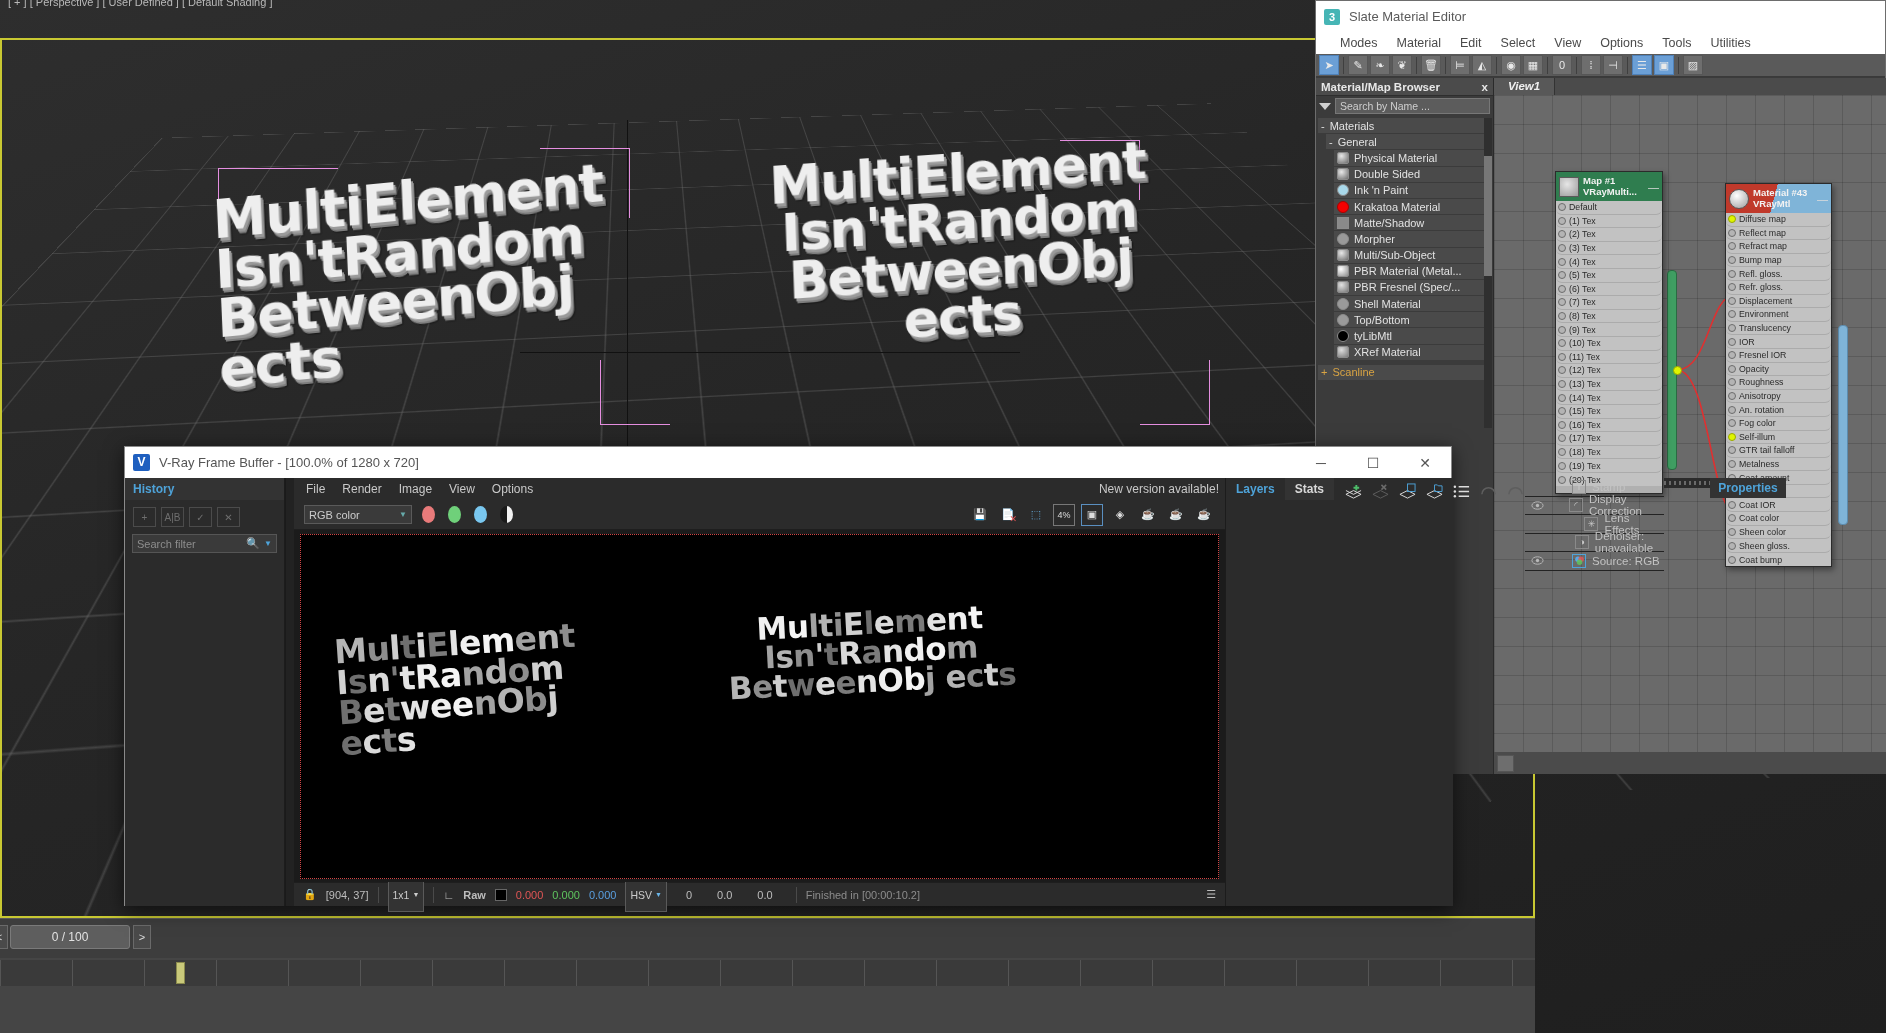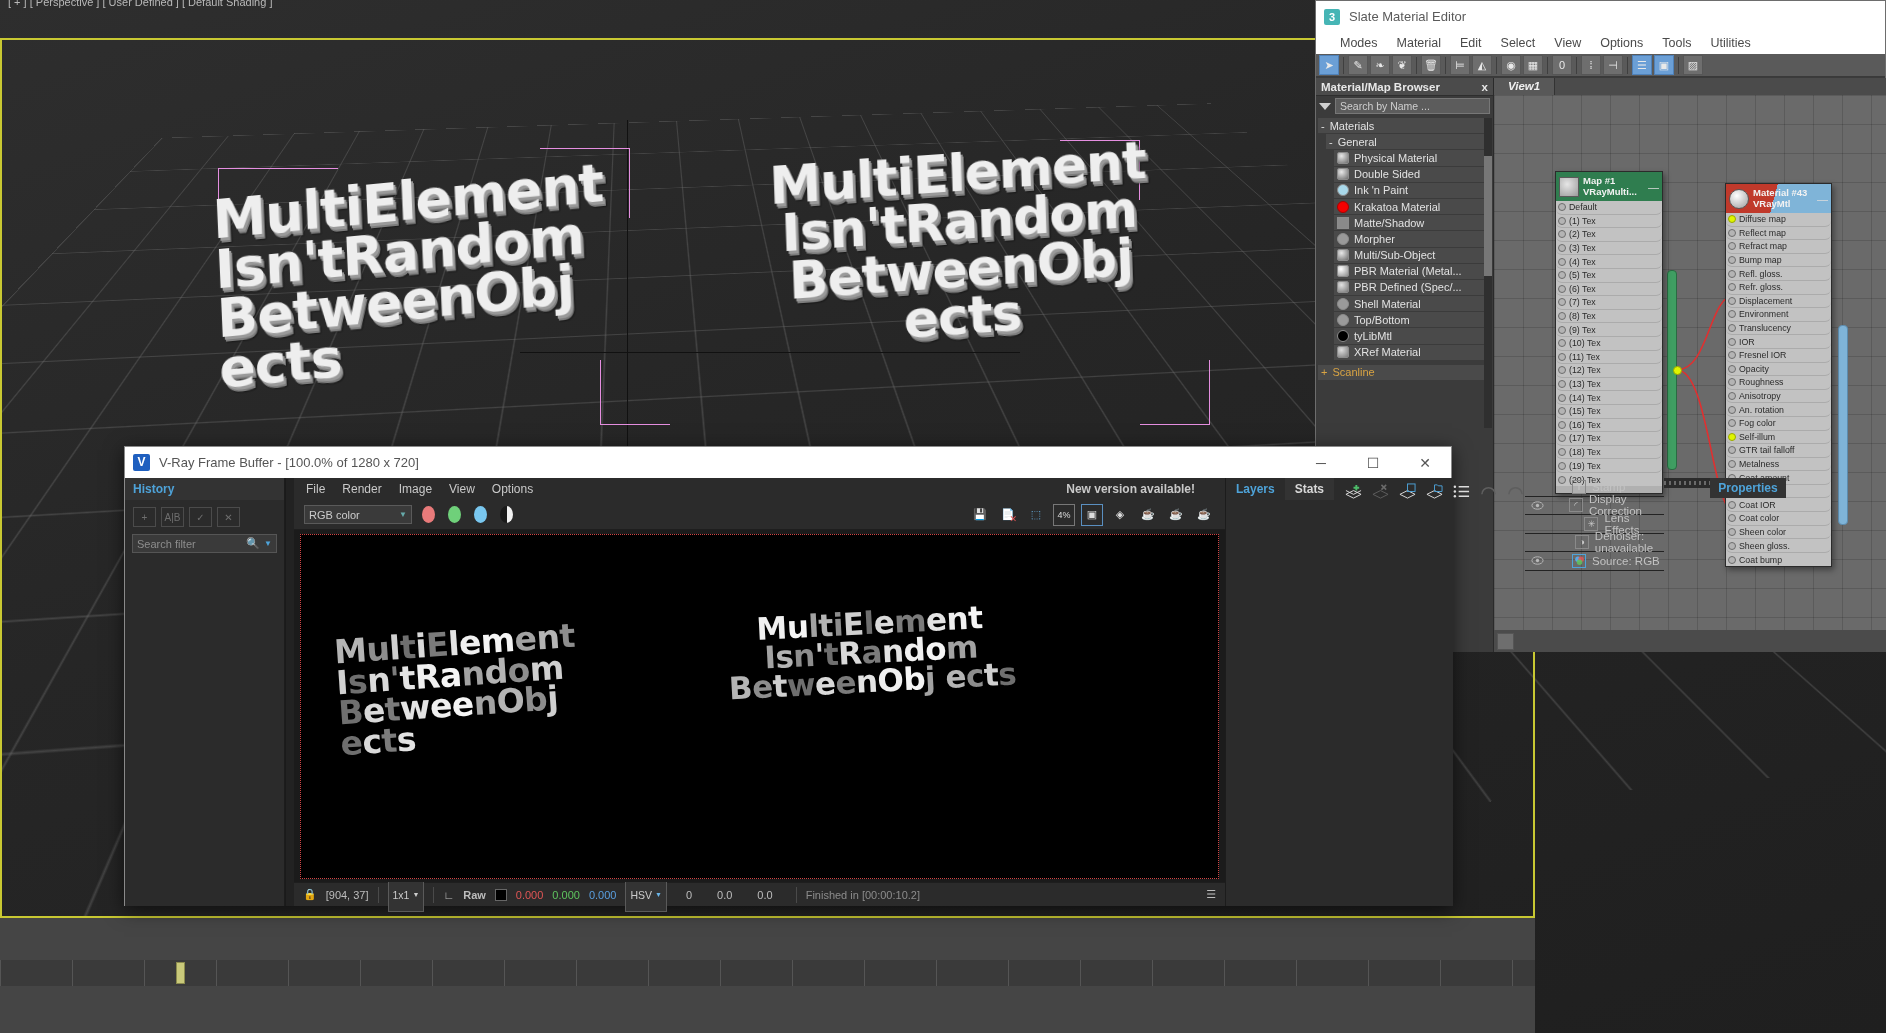--- a/index.html
+++ b/index.html
@@ -55,21 +55,21 @@
   #sme-title-text { color:#5a5a5a; font-size:13px; }
   #sme-menu { height:22px; background:#fff; display:flex; align-items:center; gap:19px; padding-left:24px; }
   #sme-menu span { color:#4a4a4a; font-size:12.5px; cursor:default; }
   #sme-toolbar { height:23px; background:#5a5a5a; display:flex; align-items:center; gap:2px; padding:0 3px;
       border-bottom:1px solid #3a3a3a; }
   .tb-btn { width:20px; height:20px; background:#6e6e6e; border:1px solid #565656; display:flex;
       align-items:center; justify-content:center; color:#e9e9e9; font-size:11px; }
   .tb-btn.active { background:#6b9fd6; border-color:#4f81b8; }
   .tb-sep { width:1px; height:17px; background:#3f3f3f; margin:0 2px; }
 
-  #sme-body { position:absolute; left:0; top:77px; width:571px; height:574px; display:flex; }
+  #sme-body { position:absolute; left:0; top:77px; width:571px; height:696px; display:flex; }
 
   
   #mmb { width:178px; background:#3b3b3b; border-right:1px solid #2a2a2a; display:flex; flex-direction:column; }
   #mmb-header { height:18px; background:#4b4b4b; display:flex; align-items:center; justify-content:space-between;
      padding:0 5px; border-bottom:1px solid #2e2e2e;}
   #mmb-header b { font-size:11.5px; color:#e8e8e8; }
   #mmb-search { height:20px; display:flex; align-items:center; gap:4px; padding:0 3px; background:#3b3b3b;}
   #mmb-caret { width:0;height:0;border-left:6px solid transparent;border-right:6px solid transparent;border-top:7px solid #cfcfcf;}
   #mmb-searchbox { flex:1; height:16px; background:#5c5c5c; border:1px solid #777; color:#cfcfcf;
       font-size:10.5px; padding-left:4px; line-height:14px; }
@@ -136,21 +136,21 @@
       display:flex; align-items:center; justify-content:center; }
   #history-filter { margin:0 7px; height:19px; background:#3a3a3a; border:1px solid #555;
       display:flex; align-items:center; padding:1px 4px; color:#8d8d8d; font-size:11px; }
   #history-list { flex:1; background:#2b2b2b; }
   #hist-scroll { width:9px; background:#222; border-left:1px solid #1a1a1a; }
 
   
   #imgwrap { flex:1; display:flex; flex-direction:column; background:#2b2b2b; }
   #vfb-menu { height:22px; display:flex; align-items:center; gap:17px; padding-left:12px; background:#2b2b2b; }
   #vfb-menu span { font-size:12px; color:#c9c9c9; }
-  #vfb-newver { margin-left:auto; margin-right:30px; color:#9a9a9a; font-size:11.5px;font-weight:bold; }
+  #vfb-newver { margin-left:auto; margin-right:6px; color:#9a9a9a; font-size:11.5px; }
   #vfb-toolbar { height:30px; display:flex; align-items:center; background:#2b2b2b; padding:0 10px; gap:6px;
       border-bottom:1px solid #1e1e1e; }
   #chan-select { width:108px; height:19px; background:#3a3a3a; border:1px solid #5a5a5a; color:#ccc;
       font-size:11px; display:flex; align-items:center; padding:0 4px; }
   #chan-select i { margin-left:auto; font-style:normal; color:#6aa; font-size:8px; }
   .rgb-btn { width:20px; height:22px; display:flex; align-items:center; justify-content:center; }
   .rgb-dot { width:13px; height:17px; border-radius:50%; }
   .tb2 { width:22px; height:22px; display:flex; align-items:center; justify-content:center; color:#ddd; font-size:11px;}
   #render-area { flex:1; position:relative; background:#1b1b1b; padding:4px 6px 3px 6px; }
   #render-img { width:100%; height:100%; background:#000; border:1px dotted #d04545; position:relative; overflow:hidden; }
@@ -213,20 +213,25 @@
     <text x="9" y="8" fill="#3ad83a" font-size="8">Y</text>
   </svg>
 
   <div id="vp-yellow-top"></div>
   <div id="vp-yellow-left"></div>
   <div id="vp-yellow-bottom"></div>
   <div id="vp-yellow-right"></div>
 </div>
 
 <div id="bottom-strip">
+  <div id="track-bar">
+    <div id="frame-prev">&lt;</div>
+    <div id="frame-box">0 / 100</div>
+    <div id="frame-next">&gt;</div>
+  </div>
   <div id="ticks"></div>
   <div id="tick-marker"></div>
 </div>
 
 <div id="sme">
   <div id="sme-title">
     <div id="sme-logo">3</div>
     <div id="sme-title-text">Slate Material Editor</div>
   </div>
   <div id="sme-menu">
@@ -312,21 +317,21 @@
         <div class="mmb-row mmb-lvl2">
           <span class="sw" style="background:radial-gradient(circle at 35% 30%,#e8e8e8,#6d6d6d);border-radius:2px"></span>
           <span>Multi/Sub-Object</span>
         </div>
         <div class="mmb-row mmb-lvl2">
           <span class="sw" style="background:radial-gradient(circle at 30% 30%,#fff,#8a8a8a);border-radius:2px"></span>
           <span>PBR Material (Metal...</span>
         </div>
         <div class="mmb-row mmb-lvl2">
           <span class="sw" style="background:radial-gradient(circle at 35% 30%,#e2e2e2,#777);border-radius:2px"></span>
-          <span>PBR Defined (Spec/...</span>
+          <span>PBR Fresnel (Spec/...</span>
         </div>
         <div class="mmb-row mmb-lvl2">
           <span class="sw" style="background:#9a9a9a;border-radius:50%"></span>
           <span>Shell Material</span>
         </div>
         <div class="mmb-row mmb-lvl2">
           <span class="sw" style="background:#9a9a9a;border-radius:50%"></span>
           <span>Top/Bottom</span>
         </div>
         <div class="mmb-row mmb-lvl2">

